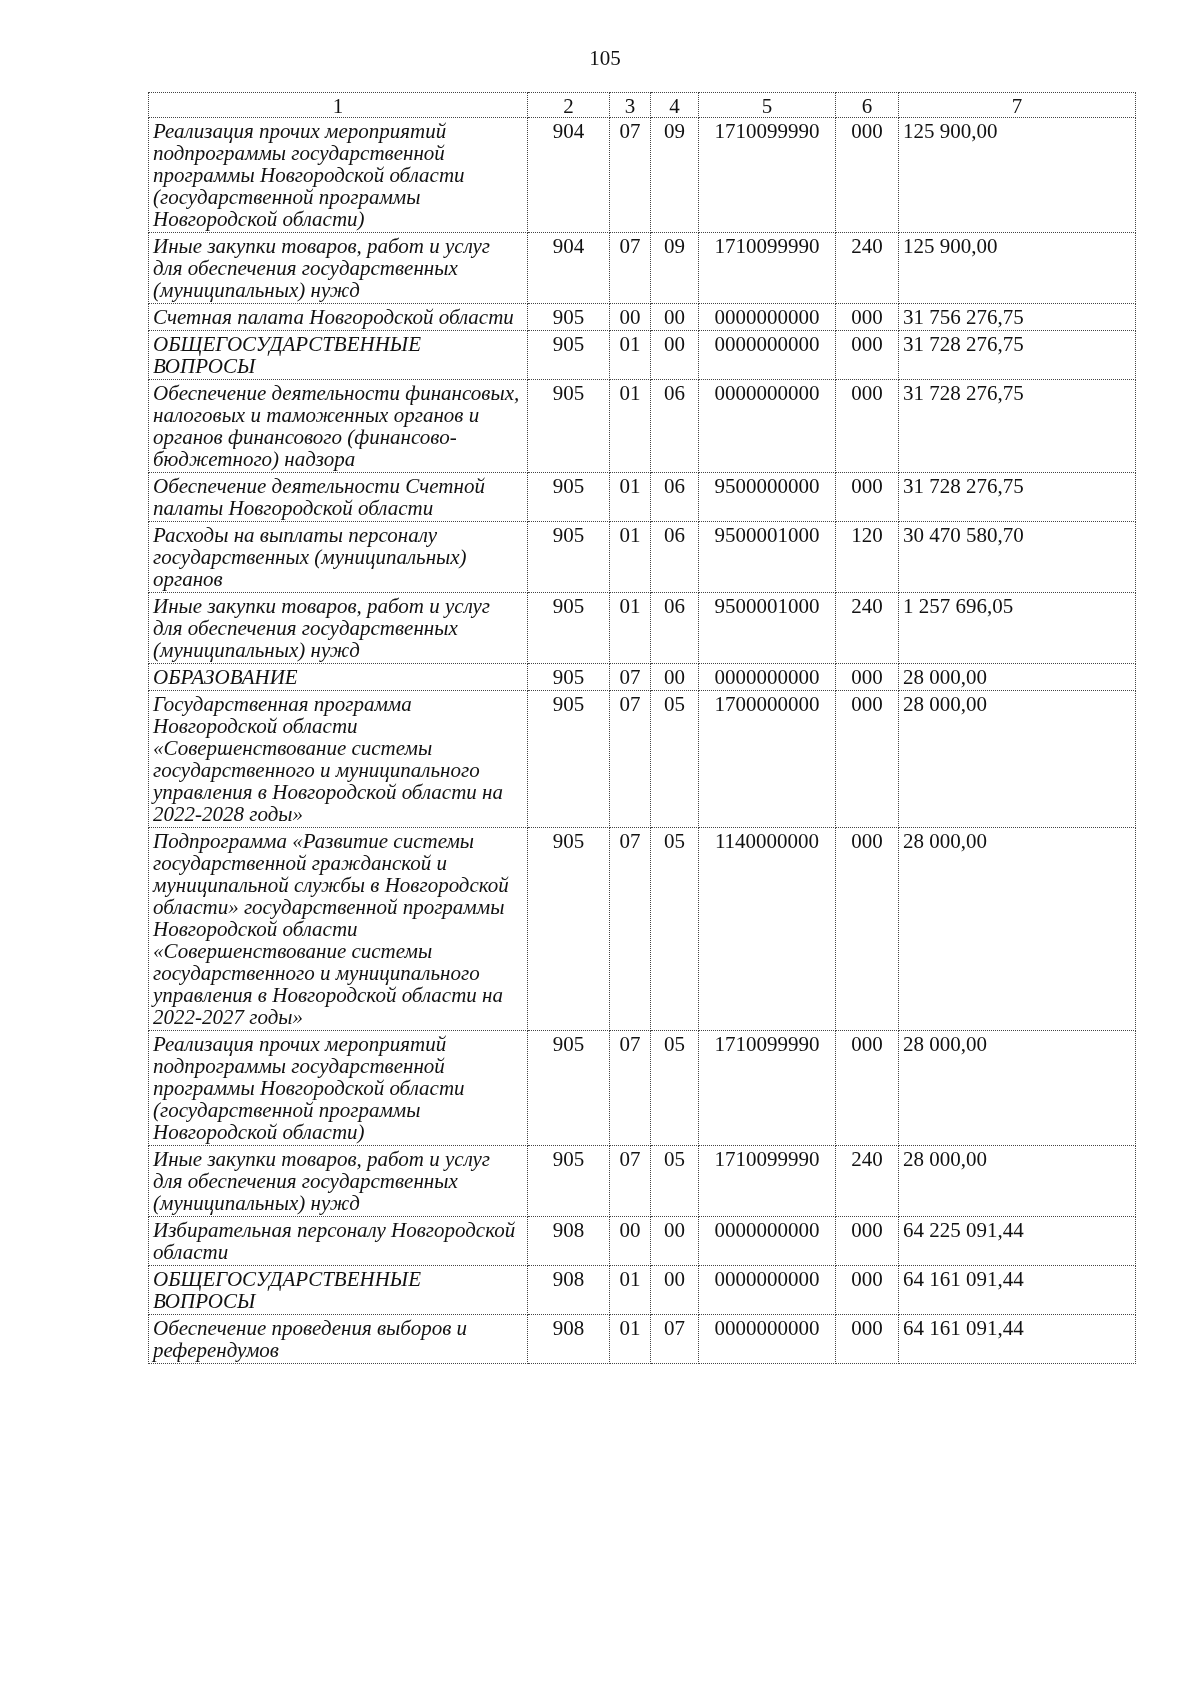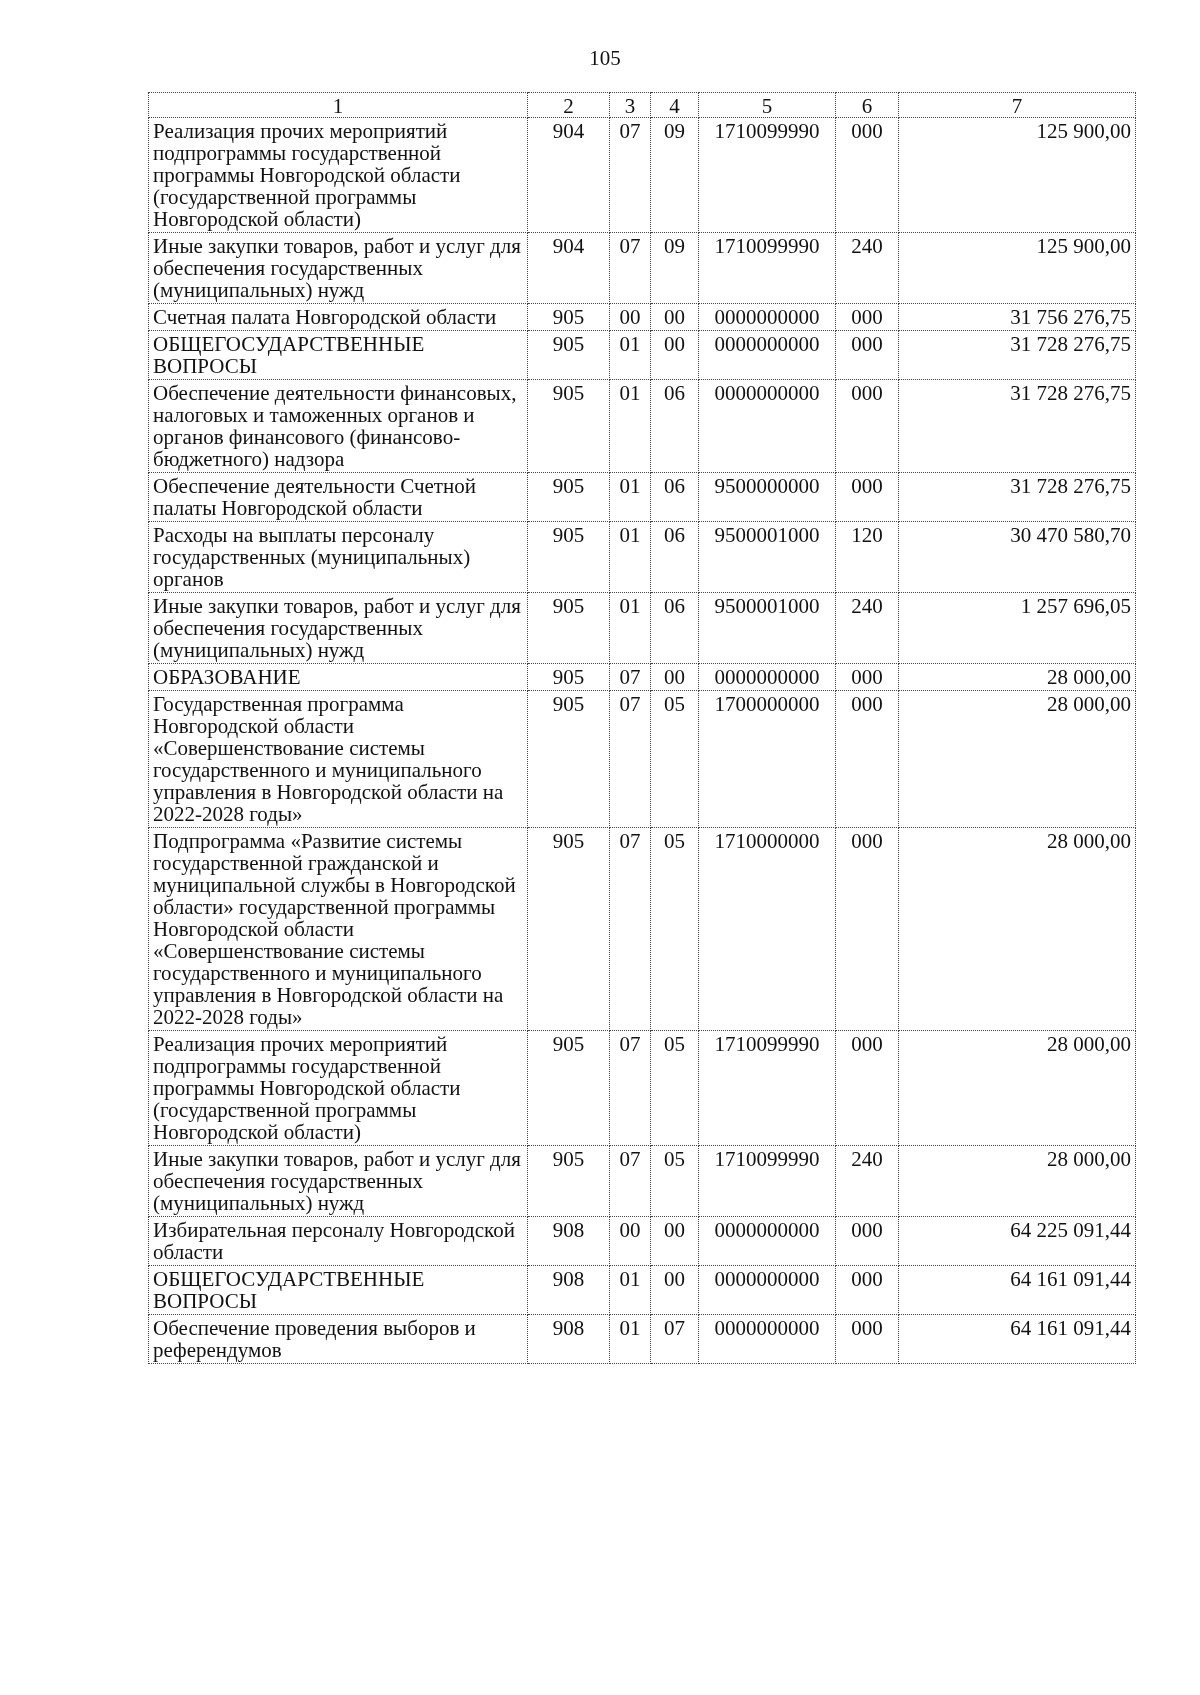--- a/index.html
+++ b/index.html
@@ -4,23 +4,23 @@
 <style>
   html, body { margin: 0; padding: 0; background: #ffffff; }
   body { width: 1200px; height: 1695px; position: relative; overflow: hidden;
          font-family: "Liberation Serif", "DejaVu Serif", serif; color: #111; }
   .page-number { position: absolute; top: 46px; left: 0; width: 1210px; text-align: center;
                  font-size: 21px; }
   table.budget { position: absolute; top: 92px; left: 148px; width: 987px;
                  border-collapse: collapse; table-layout: fixed; font-size: 21px; line-height: 22px; }
   table.budget td { border: 1px dotted #444; vertical-align: top; padding: 2px 4px 2px 4px; }
   table.budget tr.header td { text-align: center; padding: 2px 4px 0 4px; line-height: 22px; }
-  td.c1 { text-align: left; }
+  td.c1 { text-align: left; font-style: italic; }
   td.c2, td.c3, td.c4, td.c5, td.c6 { text-align: center; }
-  td.c7 { text-align: right; }
+  td.c7 { }
 </style>
 </head>
 <body>
 
 <div class="page-number">105</div>
 
 <table class="budget">
   <colgroup>
     <col style="width:379px">
     <col style="width:82px">
@@ -124,25 +124,25 @@
       <tr>
         <td class="c1"> Государственная программа Новгородской области «Совершенствование системы государственного и муниципального управления в Новгородской области на 2022-2028 годы»</td>
         <td class="c2">905</td>
         <td class="c3">07</td>
         <td class="c4">05</td>
         <td class="c5">1700000000</td>
         <td class="c6">000</td>
         <td class="c7">28 000,00</td>
       </tr>
       <tr>
-        <td class="c1"> Подпрограмма «Развитие системы государственной гражданской и муниципальной службы в Новгородской области» государственной программы Новгородской области «Совершенствование системы государственного и муниципального управления в Новгородской области на 2022-2028 годы»</td>
+        <td class="c1"> Подпрограмма «Развитие системы государственной гражданской и муниципальной службы в Новгородской области» государственной программы Новгородской области «Совершенствование системы государственного и муниципального управления в Новгородской области на 2022-2027 годы»</td>
         <td class="c2">905</td>
         <td class="c3">07</td>
         <td class="c4">05</td>
-        <td class="c5">1710000000</td>
+        <td class="c5">1140000000</td>
         <td class="c6">000</td>
         <td class="c7">28 000,00</td>
       </tr>
       <tr>
         <td class="c1"> Реализация прочих мероприятий подпрограммы государственной программы Новгородской области (государственной программы Новгородской области)</td>
         <td class="c2">905</td>
         <td class="c3">07</td>
         <td class="c4">05</td>
         <td class="c5">1710099990</td>
         <td class="c6">000</td>

